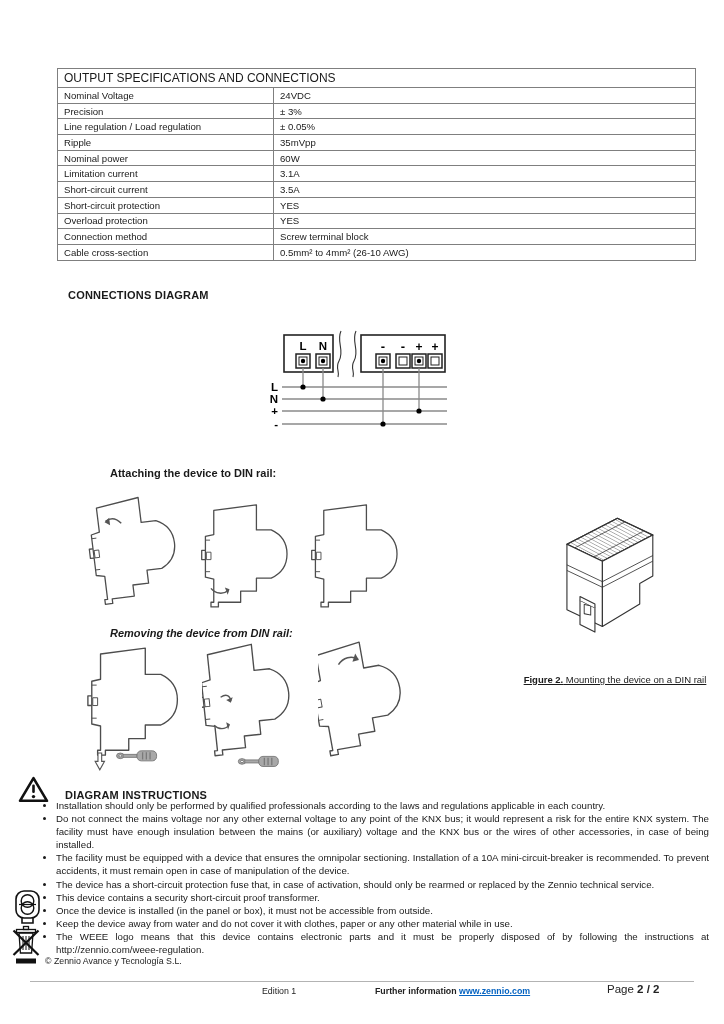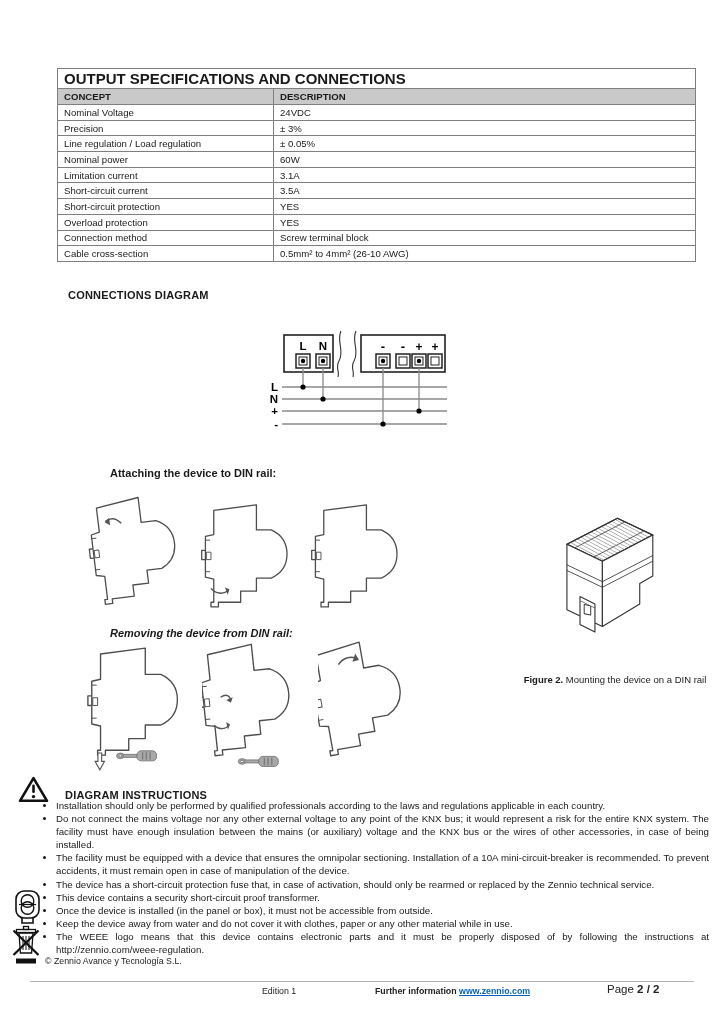--- a/index.html
+++ b/index.html
@@ -4,21 +4,21 @@
 <style>
   html,body{margin:0;padding:0;background:#fff;}
   body{width:724px;height:1024px;position:relative;overflow:hidden;
        font-family:"Liberation Sans","DejaVu Sans",sans-serif;color:#1a1a1a;}
   .abs{position:absolute;}
 
   
   table.spec{border-collapse:collapse;table-layout:fixed;width:639px;font-size:9.6px;}
   table.spec th,table.spec td{border:1px solid #7f7f7f;padding:1px 6px;text-align:left;
        font-weight:normal;white-space:nowrap;overflow:hidden;}
-  table.spec .title-row th{font-weight:bold;font-size:15px;height:16px;background:#fff;}
+  table.spec .title-row th{font-weight:normal;font-size:12px;height:16px;background:#fff;}
   table.spec .head-row th{font-weight:bold;background:#c9c9c9;height:13px;}
   table.spec tbody td{height:12.7px;}
   table.spec col.c1{width:216px;}
   table.spec{border:1.5px solid #666;}
 
   h2.sec{font-size:11px;font-weight:bold;margin:8px;letter-spacing:.2px;}
   .din-head{font-size:11px;font-weight:bold;text-align:left;}
 
   .caption{font-size:9.5px;text-align:center;line-height:12px;}
   .caption b{font-weight:bold;}
@@ -67,37 +67,37 @@
 <div class="abs" style="left:57px;top:68px;">
   <table class="spec">
     <colgroup>
         <col class="c1">
         <col>
       </colgroup>
     <thead>
       <tr class="title-row">
         <th colspan="2">OUTPUT SPECIFICATIONS AND CONNECTIONS</th>
       </tr>
-      <tr class="head-row">
-        <th>CONCEPT</th>
-        <th>DESCRIPTION</th>
-      </tr>
     </thead>
     <tbody>
         <tr>
           <td>Nominal Voltage</td>
           <td>24VDC</td>
         </tr>
         <tr>
           <td>Precision</td>
           <td>± 3%</td>
         </tr>
         <tr>
           <td>Line regulation / Load regulation</td>
           <td>± 0.05%</td>
+        </tr>
+        <tr>
+          <td>Ripple</td>
+          <td>35mVpp</td>
         </tr>
         <tr>
           <td>Nominal power</td>
           <td>60W</td>
         </tr>
         <tr>
           <td>Limitation current</td>
           <td>3.1A</td>
         </tr>
         <tr>
@@ -259,21 +259,21 @@
 
     <path d="M54 58 L108 30 L108 74 L94 82 L94 104 L54 128 Z" fill="#fff"></path>
 
     <path d="M16 62 L54 80 M16 68 L54 86 M54 80 L108 52 M54 86 L108 58" fill="none" stroke-width="0.9"></path>
 
     <path d="M30 100 L46 108 L46 134 L30 126 Z" fill="#fff"></path>
     <rect x="34.5" y="111" width="7" height="10" transform="skewY(12) translate(0,-14)" fill="#fff" stroke-width="1"></rect>
     <path d="M30 100 L30 96 L46 104 L46 108" fill="#fff"></path>
   </g>
 </svg>
-<div class="caption abs" style="left:522px;top:674px;width:186px;">
+<div class="caption abs" style="left:522px;top:674px;width:186px;text-decoration:underline;">
   <b>Figure 2.</b><span> Mounting the device on a DIN rail</span>
 </div>
 
 <svg class="abs" style="left:18px;top:776px;" width="31" height="27" viewBox="0 0 31 27">
   <path d="M15.5 2.2 L29 24.8 L2 24.8 Z" fill="#fff" stroke="#111" stroke-width="2.6" stroke-linejoin="round"></path>
   <rect x="14.2" y="8.5" width="2.6" height="8.5" rx="1.2" fill="#111"></rect>
   <circle cx="15.5" cy="20.6" r="1.7" fill="#111"></circle>
 </svg>
 <h2 class="sec abs" style="left:57px;top:781px;">DIAGRAM INSTRUCTIONS</h2>
 

